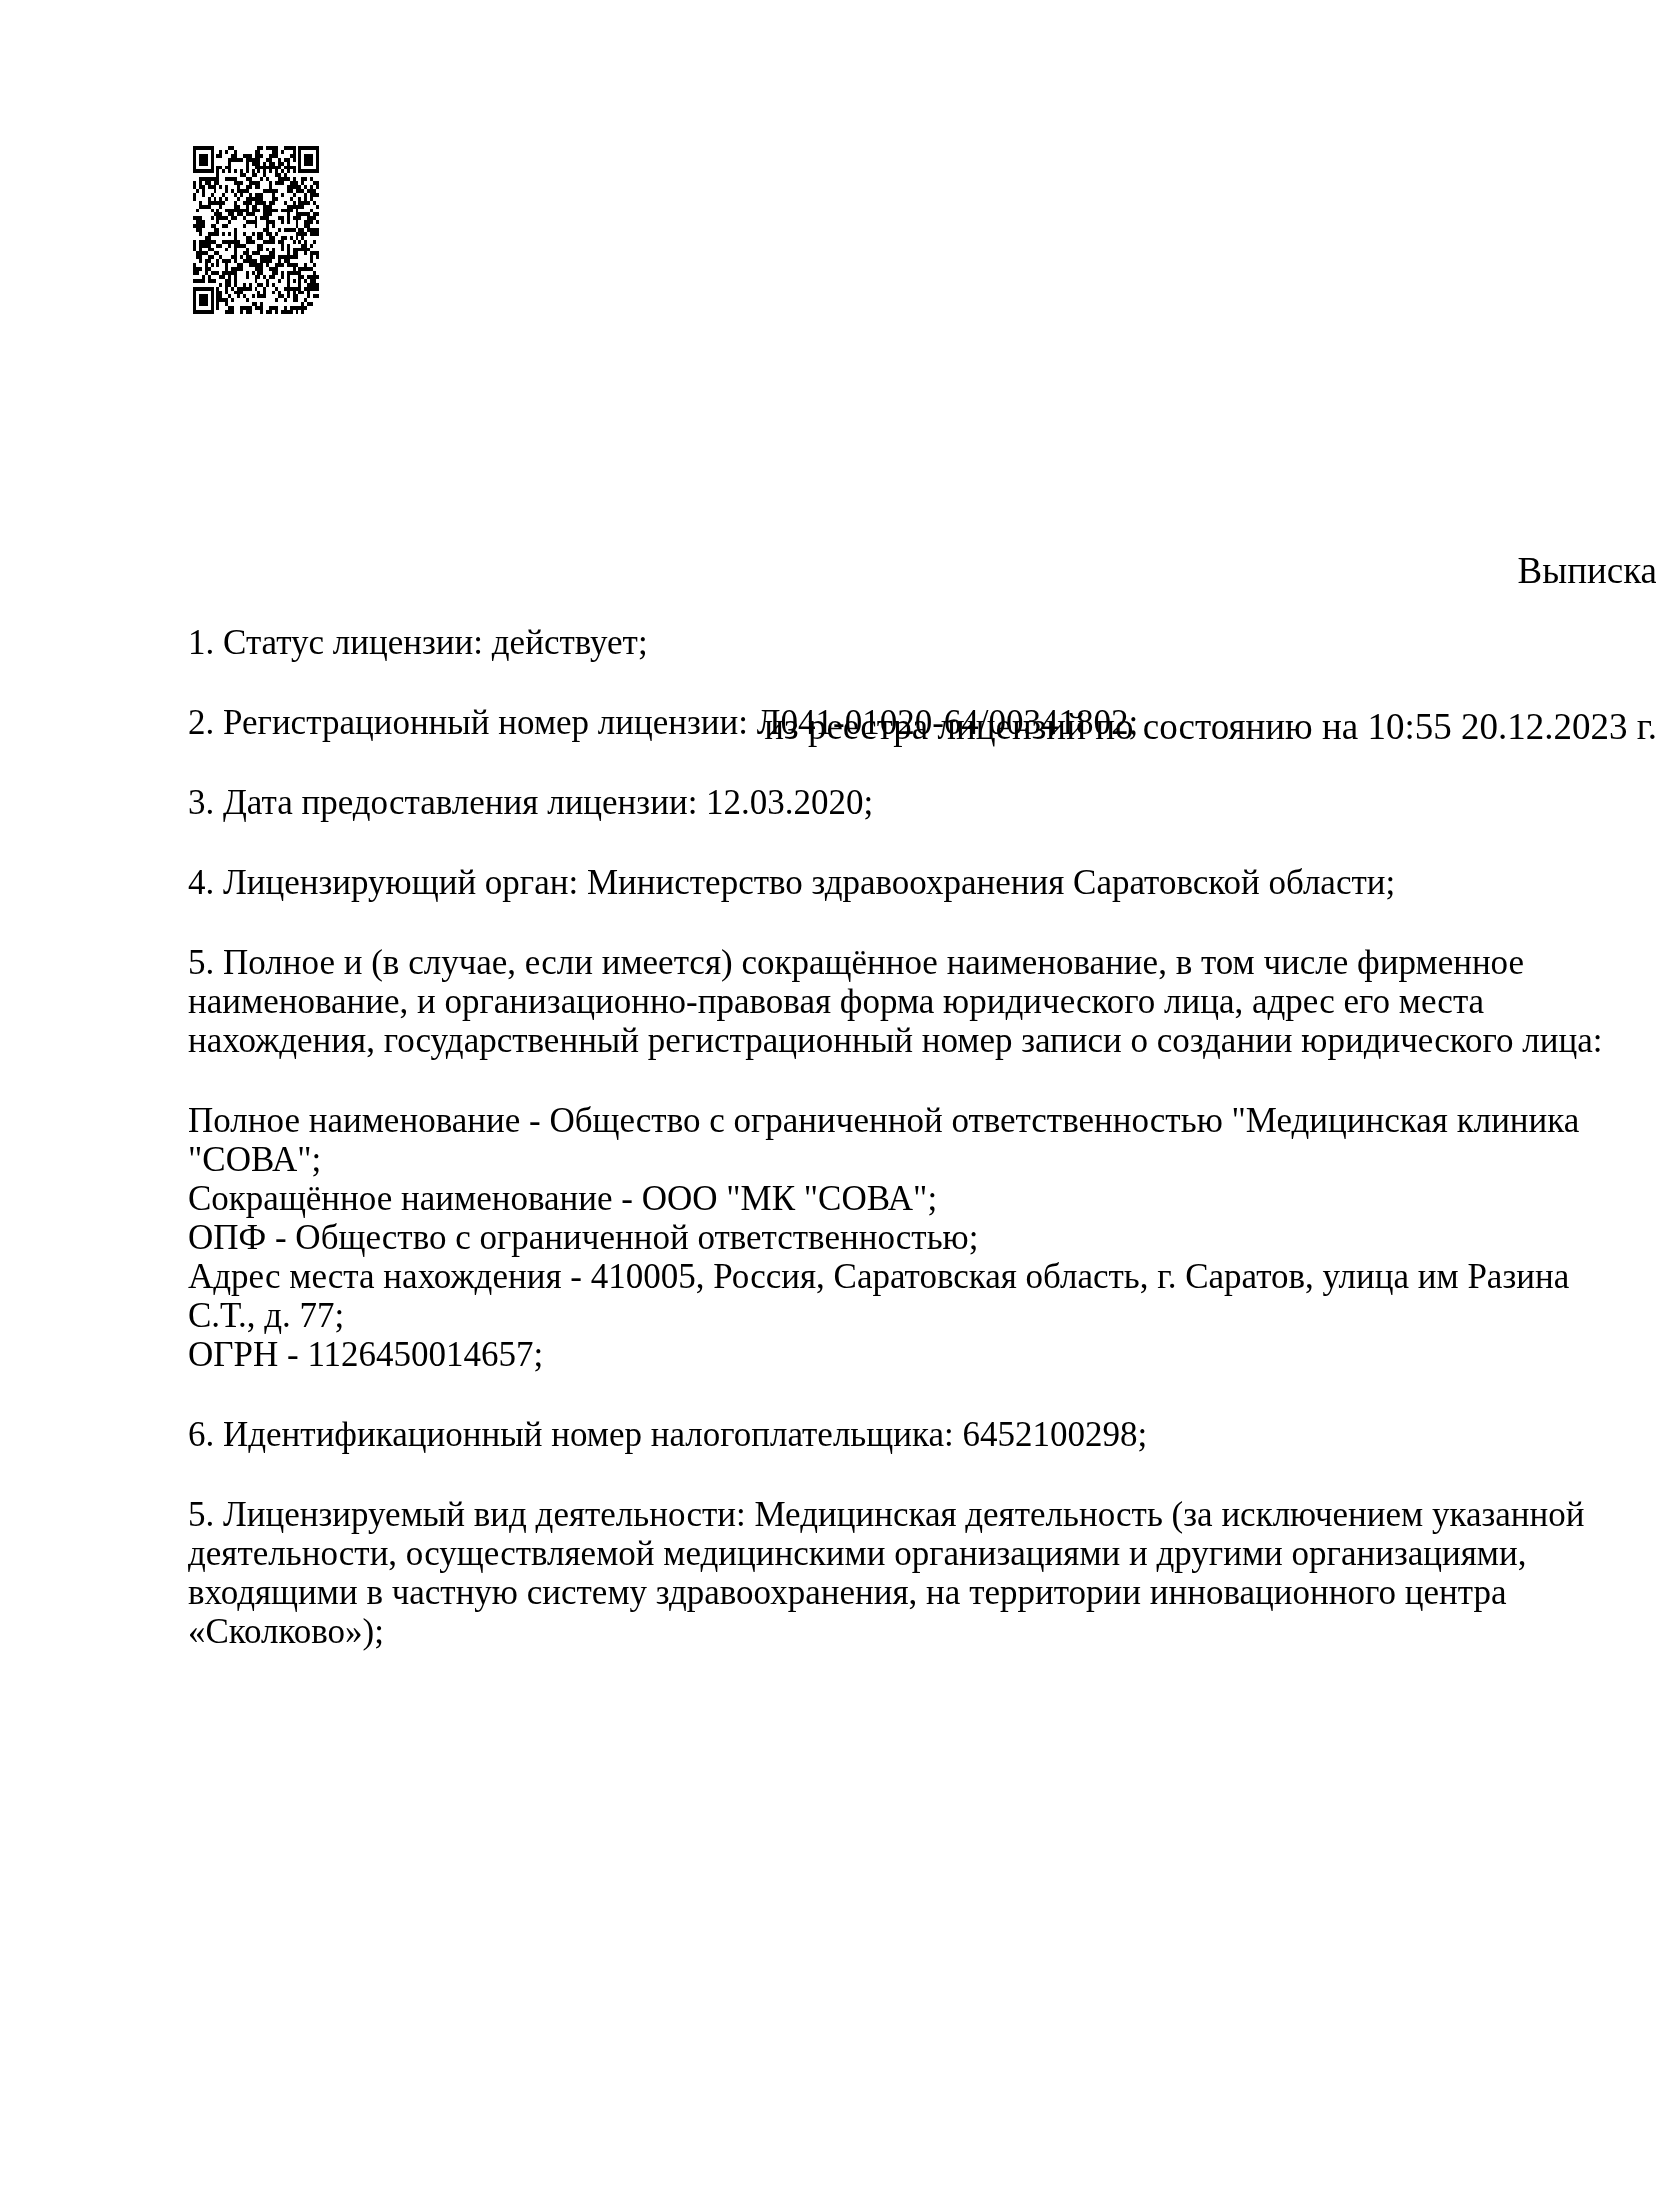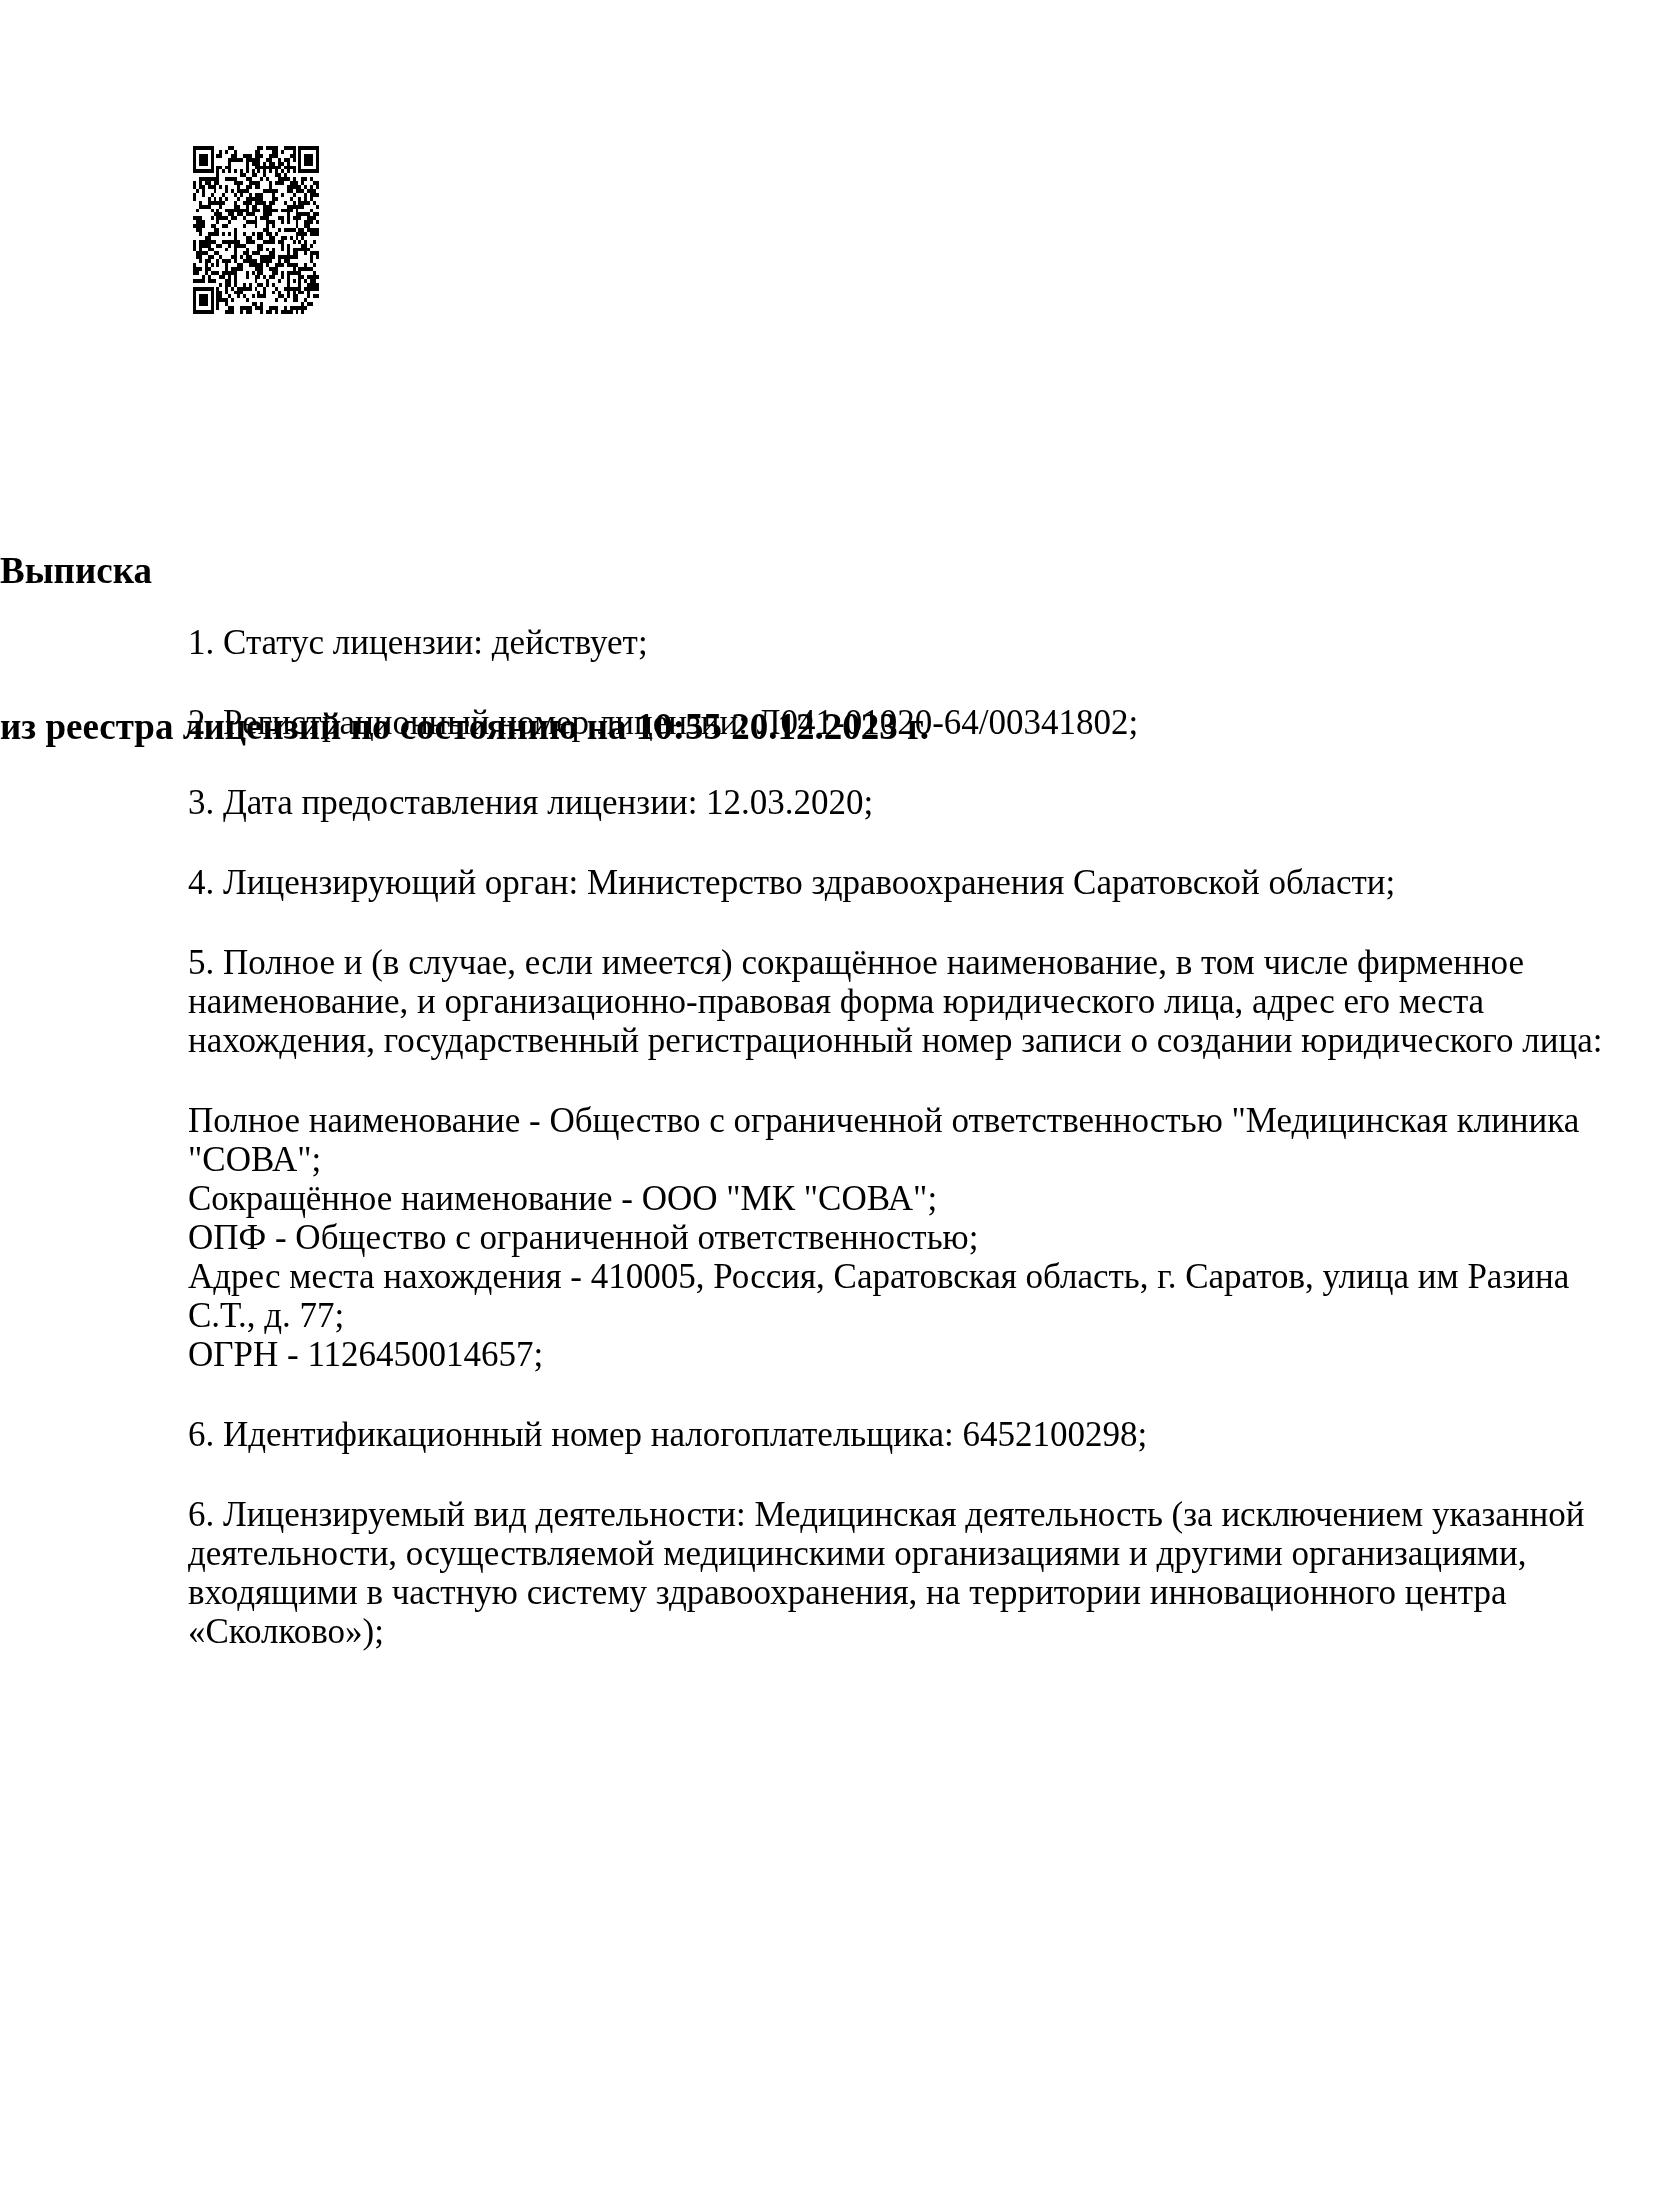--- a/index.html
+++ b/index.html
@@ -26,22 +26,22 @@
   .qr svg {
     width: 100%;
     height: 100%;
     display: block;
   }
   .title-block {
     position: absolute;
     top: 441px;
     left: 0;
     width: 100%;
-    text-align: left;
-    font-weight: bold;
+    text-align: right;
+    font-weight: normal;
     font-size: 37px;
     line-height: 52px;
     white-space: pre;
   }
   .doc-body {
     position: absolute;
     left: 188px;
     top: 623px;
     width: 1300px;
     font-size: 35px;
@@ -968,20 +968,20 @@
 наименование, и организационно-правовая форма юридического лица, адрес его места
 нахождения, государственный регистрационный номер записи о создании юридического лица:</div>
       <div class="para">Полное наименование - Общество с ограниченной ответственностью "Медицинская клиника
 "СОВА";
 Сокращённое наименование - ООО "МК "СОВА";
 ОПФ - Общество с ограниченной ответственностью;
 Адрес места нахождения - 410005, Россия, Саратовская область, г. Саратов, улица им Разина
 С.Т., д. 77;
 ОГРН - 1126450014657;</div>
       <div class="para">6. Идентификационный номер налогоплательщика: 6452100298;</div>
-      <div class="para">6. Лицензируемый вид деятельности: Медицинская деятельность (за исключением указанной
+      <div class="para">5. Лицензируемый вид деятельности: Медицинская деятельность (за исключением указанной
 деятельности, осуществляемой медицинскими организациями и другими организациями,
 входящими в частную систему здравоохранения, на территории инновационного центра
 «Сколково»);</div>
     </div>
 
 </div>
 
 
 </body></html>

